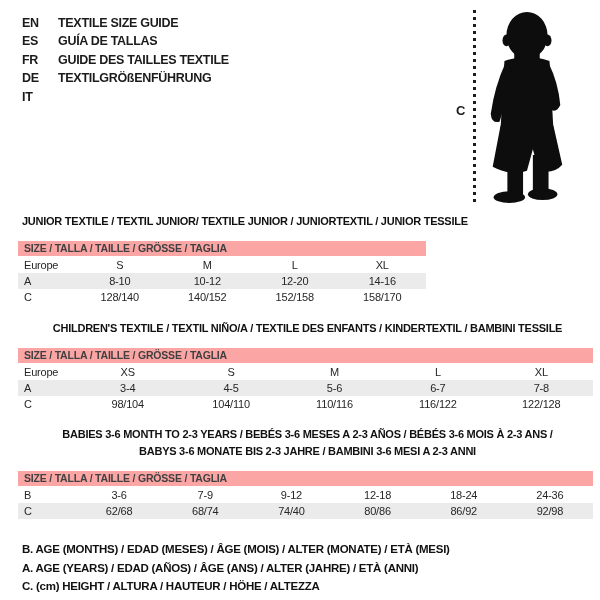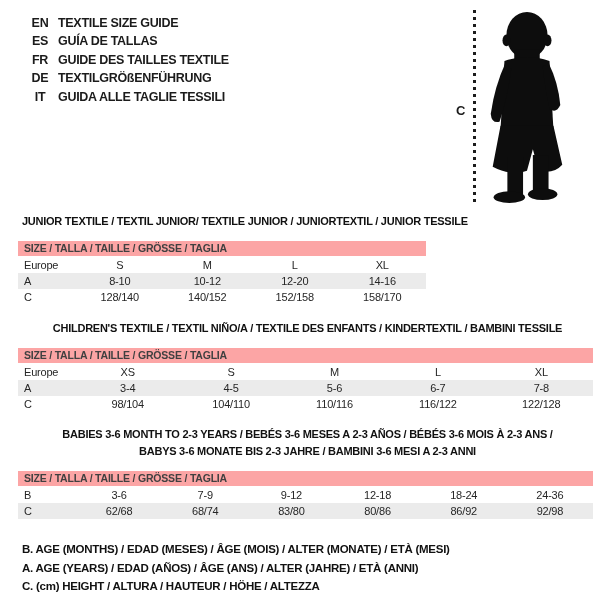--- a/index.html
+++ b/index.html
@@ -3,21 +3,21 @@
 <meta charset="utf-8">
 <style>
   html,body{margin:0;padding:0;}
   body{
     width:600px;height:600px;position:relative;overflow:hidden;
     background:#ffffff;color:#1b1b1b;
     font-family:"Liberation Sans", sans-serif;
     -webkit-font-smoothing:antialiased;
   }
   
-  .lang-block{position:absolute;left:22px;top:14px;text-align:center;}
+  .lang-block{position:absolute;left:22px;top:14px;}
   .lang-row{display:flex;line-height:18.4px;font-size:12.5px;font-weight:bold;letter-spacing:-0.3px;}
   .lang-code{width:36px;flex:0 0 36px;}
   .lang-label{white-space:nowrap;}
   
   .figure{position:absolute;left:440px;top:6px;width:155px;height:205px;}
   .dotted-line{
     position:absolute;left:33px;top:4px;width:3px;height:192px;
     background-image:repeating-linear-gradient(to bottom,#1c1c1c 0 3px,transparent 3px 7px);
   }
   .height-label{position:absolute;left:16px;top:97px;font-size:13px;font-weight:bold;}
@@ -60,21 +60,20 @@
   <div class="lang-row">
     <span class="lang-code">FR</span>
     <span class="lang-label">GUIDE DES TAILLES TEXTILE</span>
   </div>
   <div class="lang-row">
     <span class="lang-code">DE</span>
     <span class="lang-label">TEXTILGRÖßENFÜHRUNG</span>
   </div>
   <div class="lang-row">
     <span class="lang-code">IT</span>
-    <span class="lang-label">GUIDA ALLE TAGLIE TESSILI</span>
   </div>
 </div>
 
 <div class="figure">
   <span class="height-label">C</span>
   <div class="dotted-line"></div>
   <svg class="baby-svg" width="92" height="196" viewBox="0 0 92 200" xmlns="http://www.w3.org/2000/svg">
     <g fill="#0d0d0d">
 
       <ellipse cx="47" cy="26" rx="21" ry="24"></ellipse>
@@ -199,21 +198,21 @@
       <td>7-9</td>
       <td>9-12</td>
       <td>12-18</td>
       <td>18-24</td>
       <td>24-36</td>
     </tr>
     <tr class="shaded">
       <td class="lbl">C</td>
       <td>62/68</td>
       <td>68/74</td>
-      <td>83/80</td>
+      <td>74/40</td>
       <td>80/86</td>
       <td>86/92</td>
       <td>92/98</td>
     </tr>
   </tbody>
     </table>
 </div>
 
 <div class="footnotes">
   <div class="footnote">B. AGE (MONTHS) / EDAD (MESES) / ÂGE (MOIS) / ALTER (MONATE) / ETÀ (MESI)</div>

